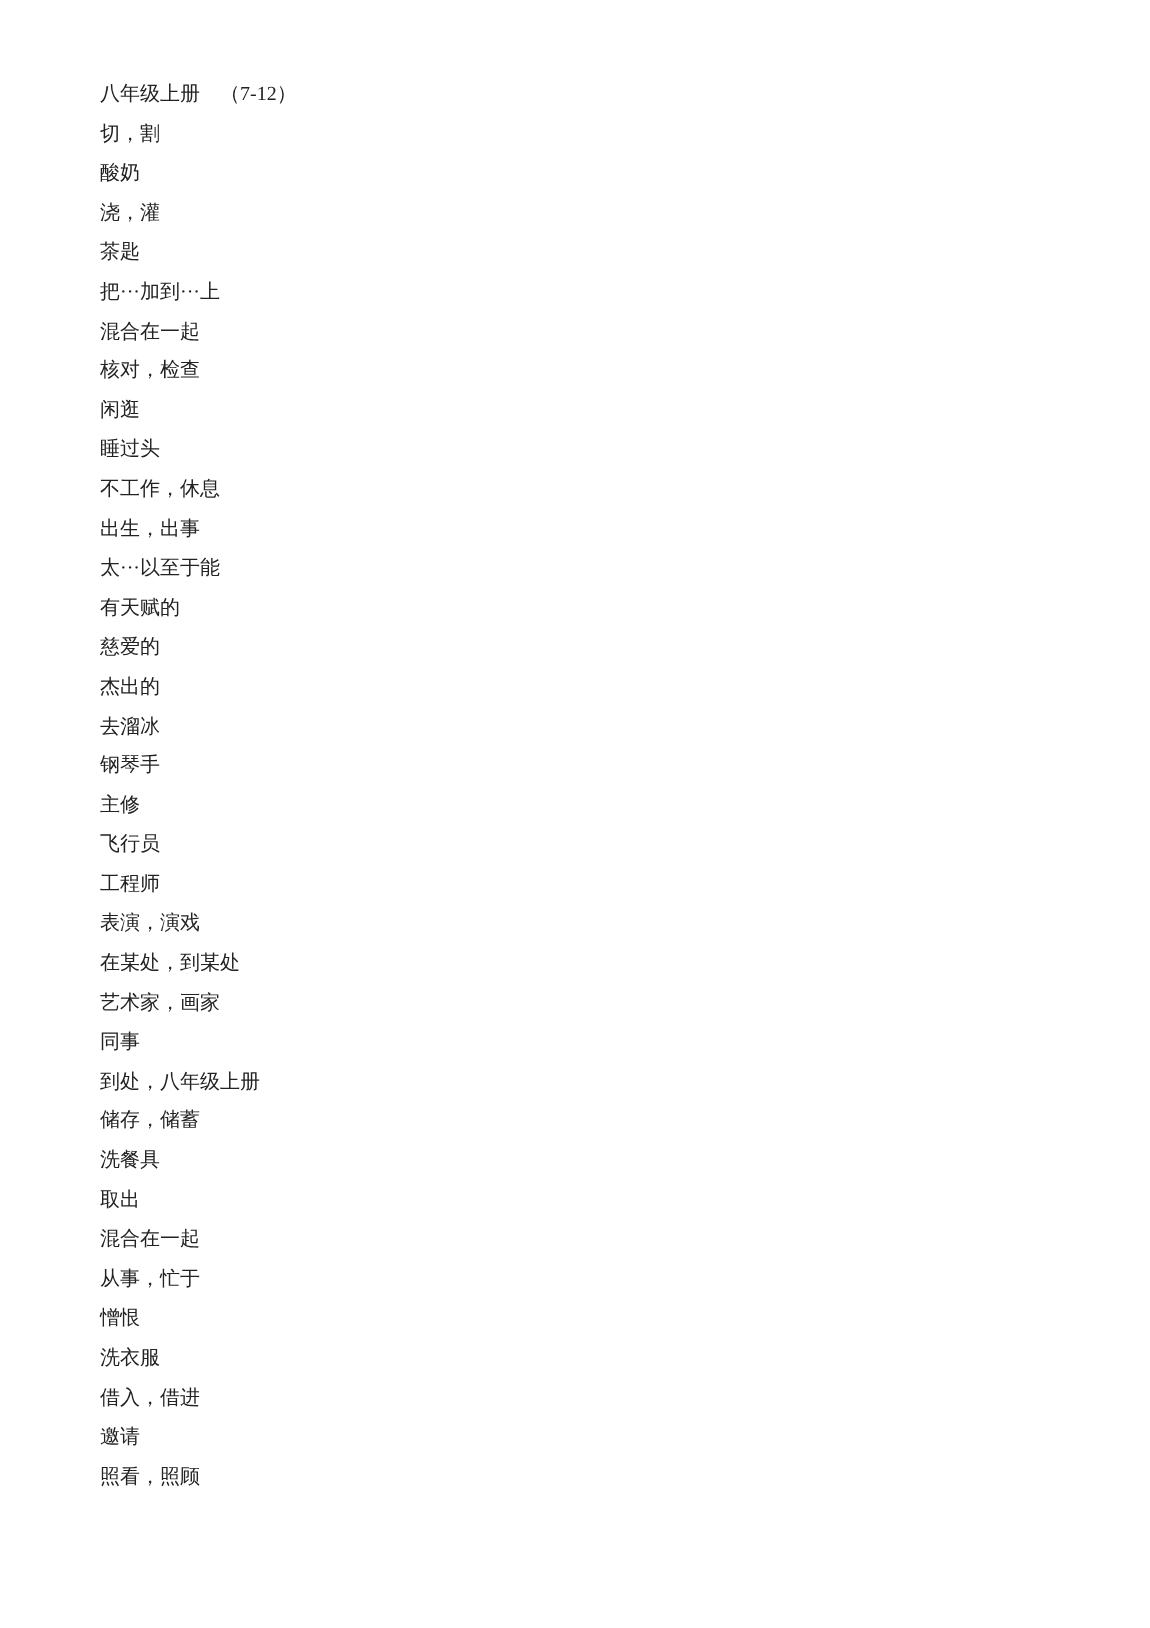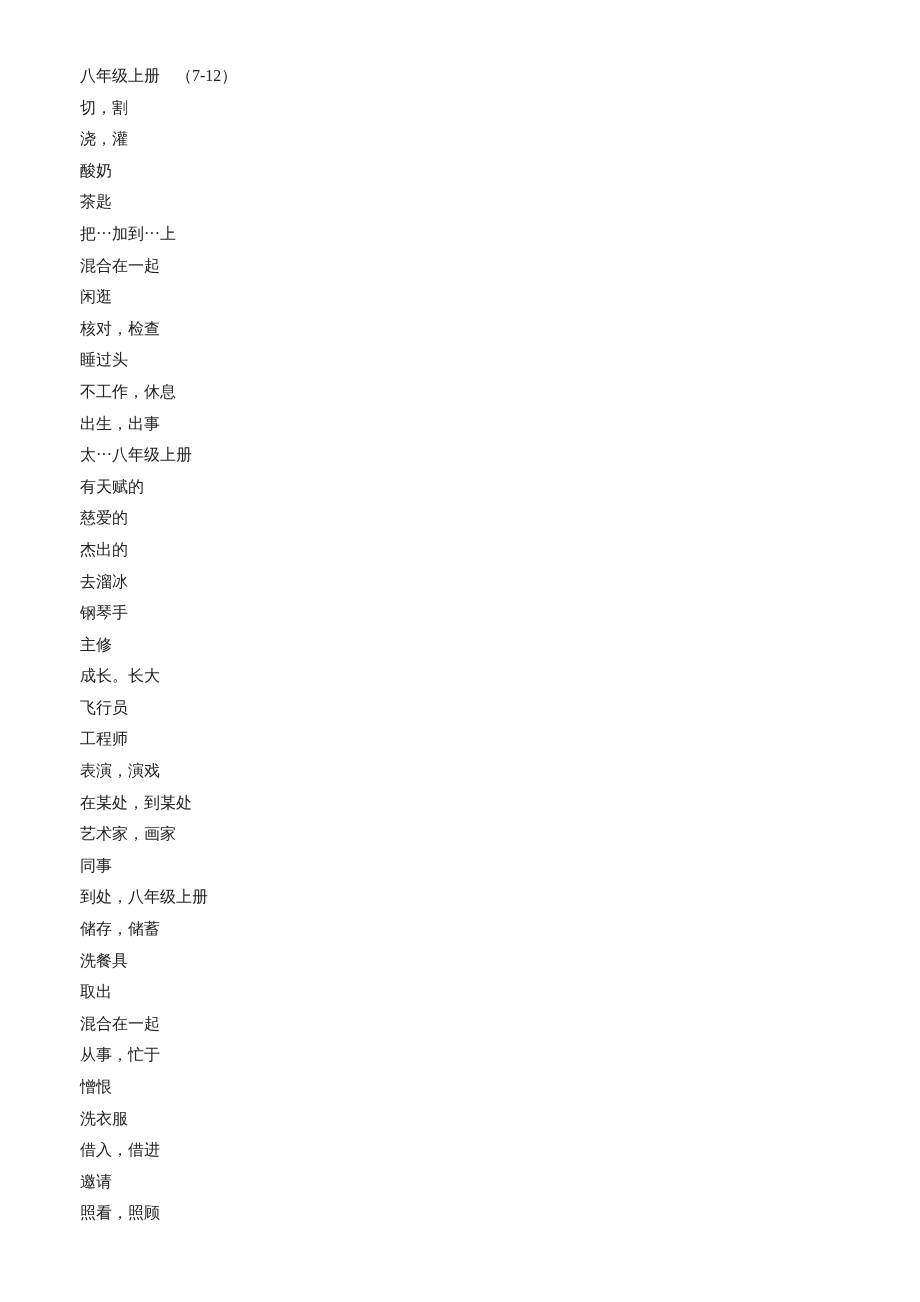--- a/index.html
+++ b/index.html
@@ -23,38 +23,37 @@
     .content-list li {
       padding: 1px 0;
     }
   </style>
 </head>
 <body>
 
 <ul class="content-list">
 <li>八年级上册　（7-12）</li>
     <li>切，割</li>
+    <li>酸奶</li>
     <li>浇，灌</li>
-    <li>酸奶</li>
     <li>茶匙</li>
     <li>把···加到···上</li>
     <li>混合在一起</li>
+    <li>核对，检查</li>
     <li>闲逛</li>
-    <li>核对，检查</li>
     <li>睡过头</li>
     <li>不工作，休息</li>
     <li>出生，出事</li>
-    <li>太···八年级上册</li>
+    <li>太···以至于能</li>
     <li>有天赋的</li>
     <li>慈爱的</li>
     <li>杰出的</li>
     <li>去溜冰</li>
     <li>钢琴手</li>
     <li>主修</li>
-    <li>成长。长大</li>
     <li>飞行员</li>
     <li>工程师</li>
     <li>表演，演戏</li>
     <li>在某处，到某处</li>
     <li>艺术家，画家</li>
     <li>同事</li>
     <li>到处，八年级上册</li>
     <li>储存，储蓄</li>
     <li>洗餐具</li>
     <li>取出</li>

